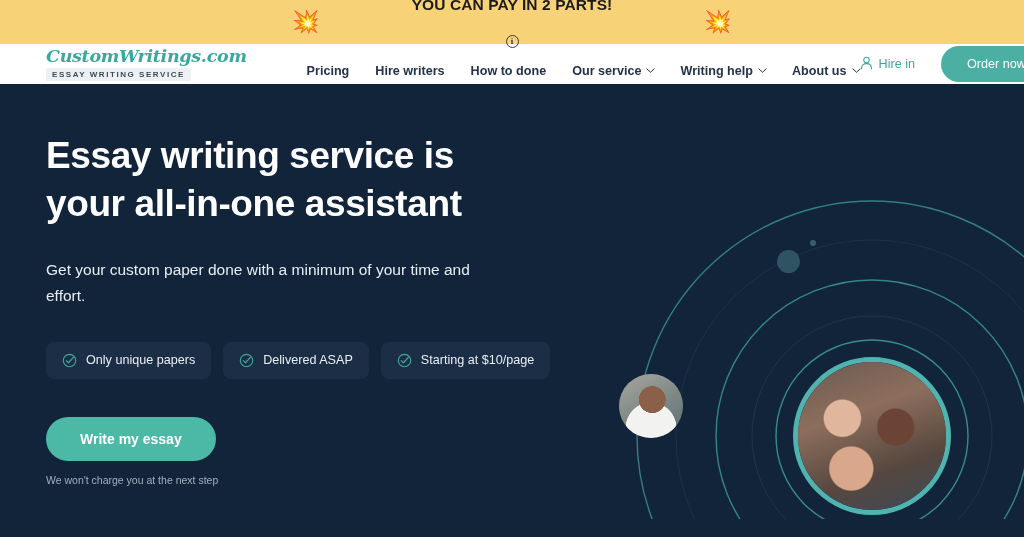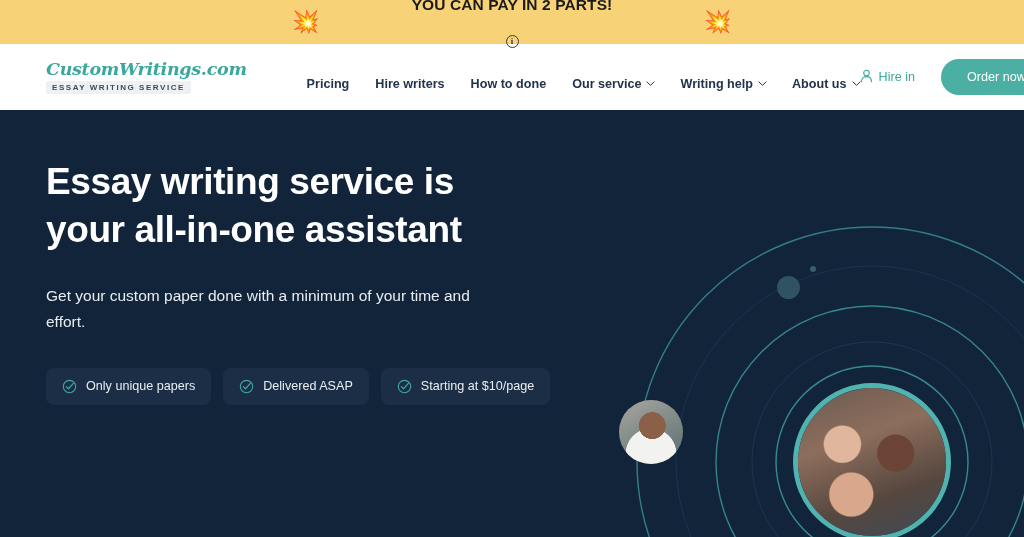--- a/index.html
+++ b/index.html
@@ -25,21 +25,21 @@
   }
   .info-icon{
     width:13px; height:13px; border:1.4px solid #3a3a3a; border-radius:50%;
     display:inline-flex; align-items:center; justify-content:center;
     font-size:9px; font-weight:700; color:#3a3a3a; font-family:"Liberation Serif", serif;
     line-height:1; padding-bottom:0;
   }
 
   
   .site-header{
-    height:66px; background:#ffffff;
+    height:40px; background:#ffffff;
     display:flex; align-items:center; padding:0 46px 0 46px;
   }
   .logo{ display:flex; flex-direction:column; align-items:flex-start; gap:3px; }
   .logo-word{
     font-family:"DejaVu Serif", serif; font-style:italic; font-weight:700;
     font-size:17.5px; color:#3aa89c; letter-spacing:-.3px; line-height:1;
   }
   .logo-sub{
     background:#eef1f3; color:#3c4a59; font-size:8px; font-weight:700;
     letter-spacing:1.55px; padding:2.5px 6px 2px 6px; border-radius:2px;
@@ -256,16 +256,20 @@
           <svg width="15" height="15" viewBox="0 0 16 16">
             <circle cx="8" cy="8" r="6.6" fill="none" stroke="#3fa89c" stroke-width="1.2"></circle>
             <path d="M4.6 8.1 L6.9 10.4 L12.1 4.6" fill="none" stroke="#3fa89c" stroke-width="1.3" stroke-linecap="round" stroke-linejoin="round"></path>
           </svg>
         </span>
         <span class="badge-label">Starting at $10/page</span>
       </div>
 
     </div>
 
+    <div class="cta-wrap">
+      <button class="cta-btn">Write my essay</button>
+      <div class="cta-note">We won't charge you at the next step</div>
+    </div>
 
   </div>
 
 </section>
 
 </body></html>

